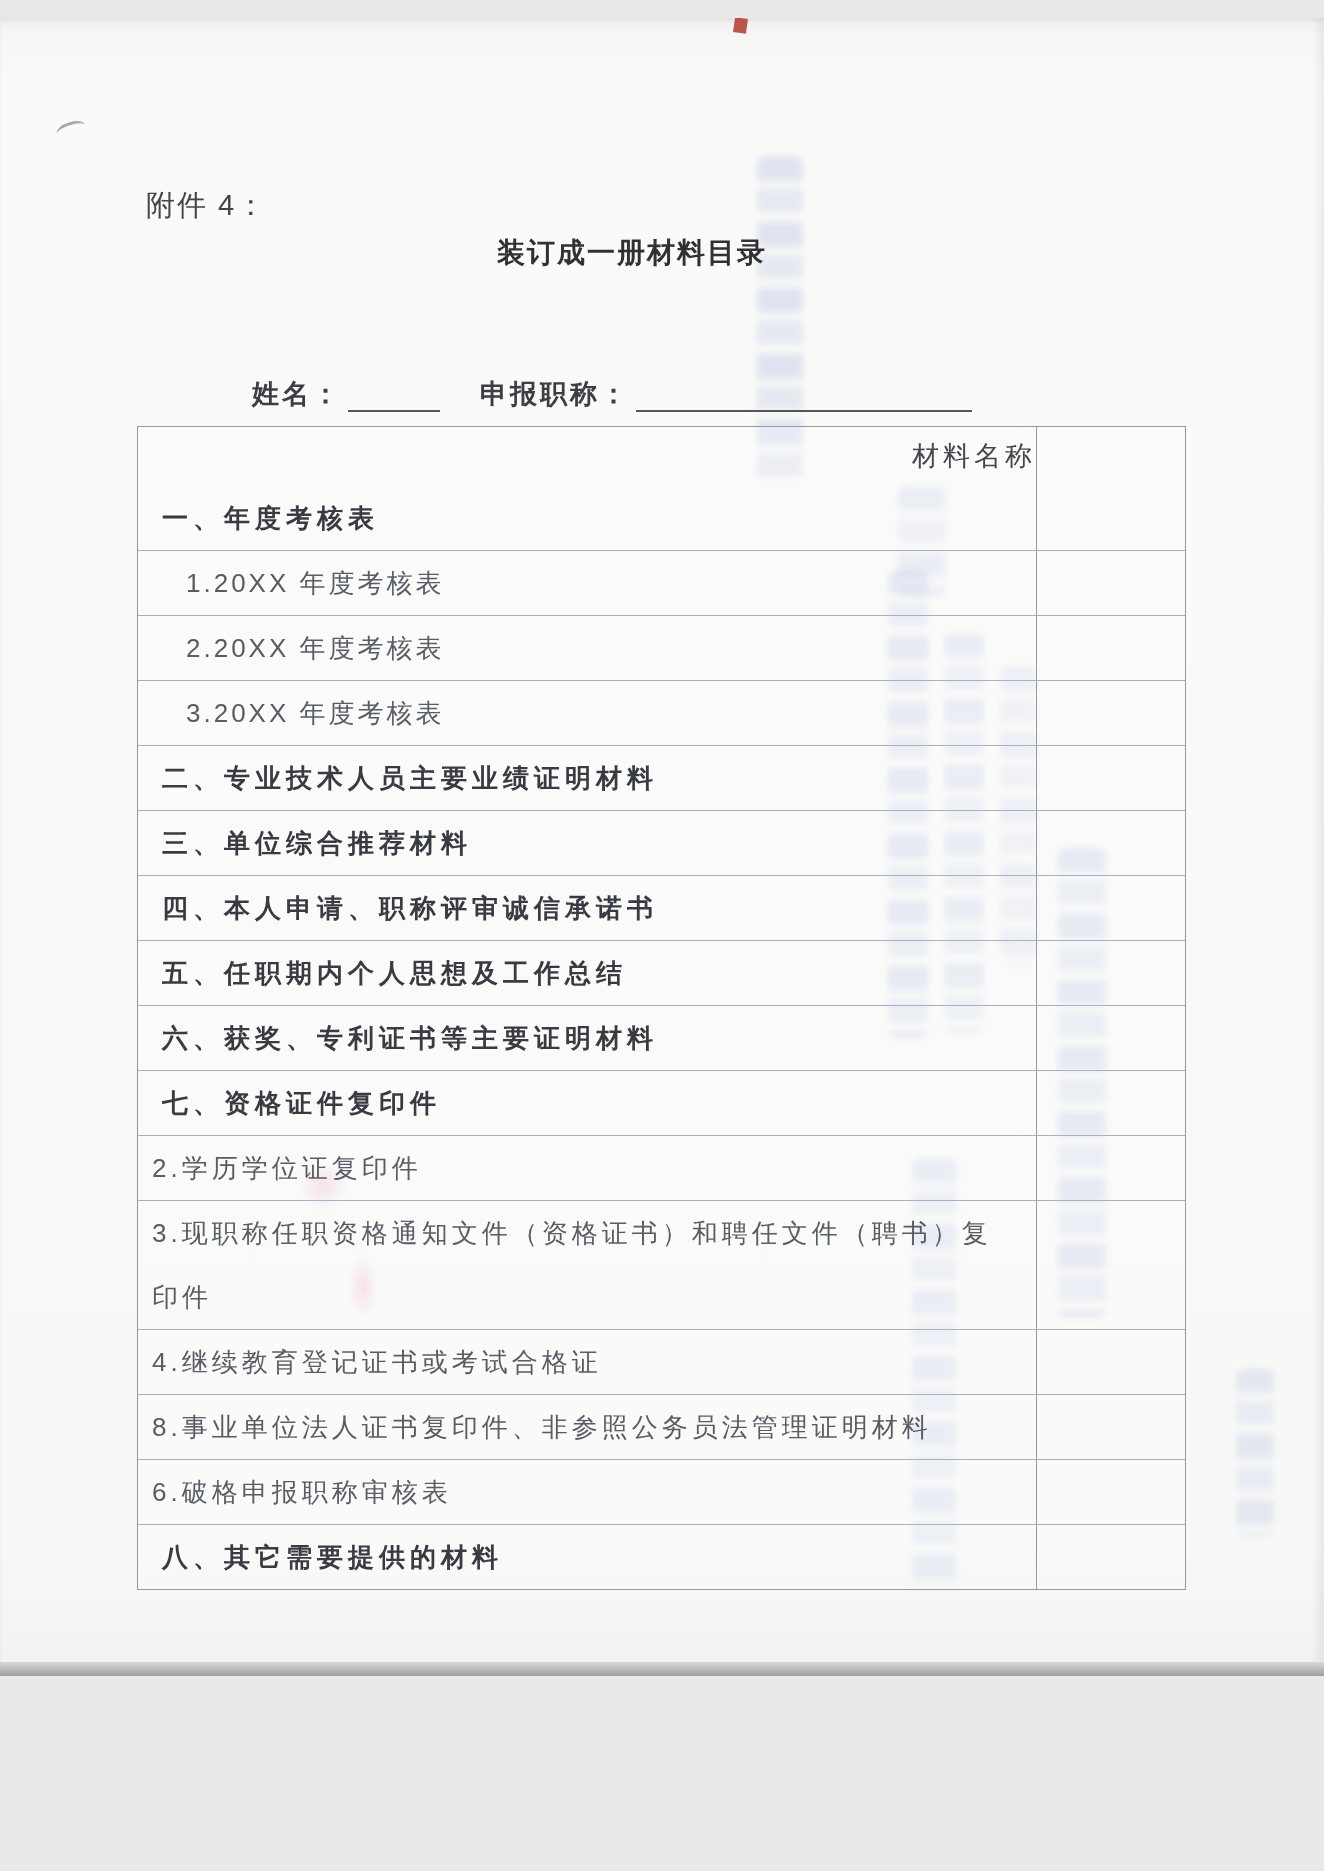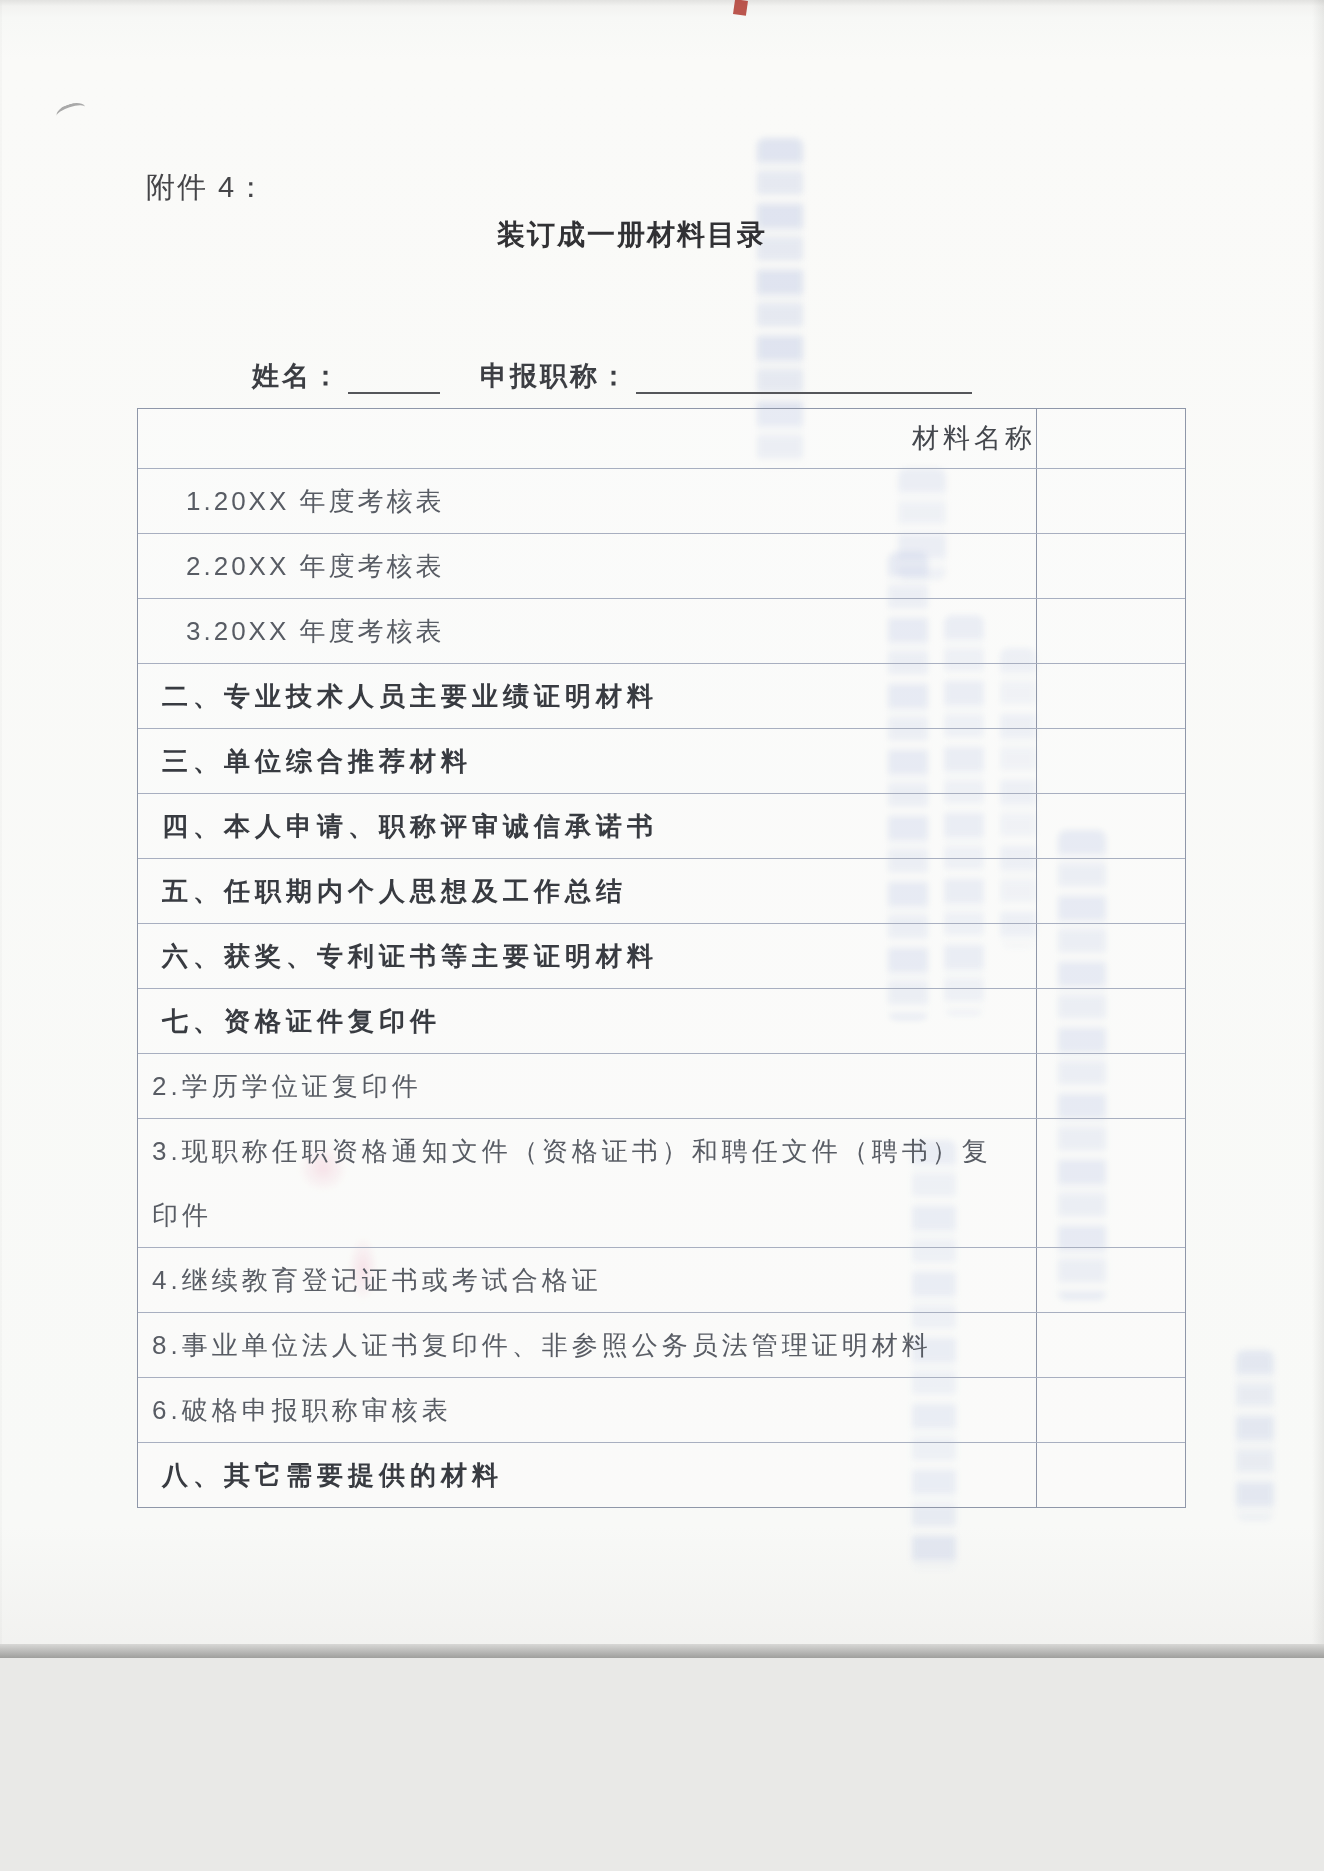--- a/index.html
+++ b/index.html
@@ -1,19 +1,19 @@
 <!DOCTYPE html>
 <html><head>
 <meta charset="utf-8">
 <style>
   html,body{margin:0;padding:0;background:#e9e9e7;}
   .page{
     position:relative;
     width:1324px;height:1658px;
-    margin:0 auto;
+    margin:18px auto;
     background:
       linear-gradient(90deg, rgba(0,0,0,0.02) 0 2px, rgba(0,0,0,0) 2px 100%),
       linear-gradient(180deg,#f0f0ee 0,#f7f8f6 18px,#fafaf8 60px,#f8f9f7 92%,#f1f1ef 100%);
     overflow:hidden;
     font-family:"Liberation Sans","DejaVu Sans",sans-serif;
     color:#3a3d42;
   }
   
   .attachment{
     position:absolute;left:146px;top:168px;
@@ -166,20 +166,21 @@
     <span class="blank blank-title"></span>
   </div>
 
   <div class="materials-table">
     <div class="trow header-row">
       <div class="cell-main">材料名称</div>
       <div class="cell-check"></div>
     </div>
     <div>
         <div class="trow section">
+      <div class="cell-main">一、年度考核表</div>
       <div class="cell-check"></div>
     </div>
         <div class="trow sub-indent">
       <div class="cell-main">1.20XX 年度考核表</div>
       <div class="cell-check"></div>
     </div>
         <div class="trow sub-indent">
       <div class="cell-main">2.20XX 年度考核表</div>
       <div class="cell-check"></div>
     </div>

